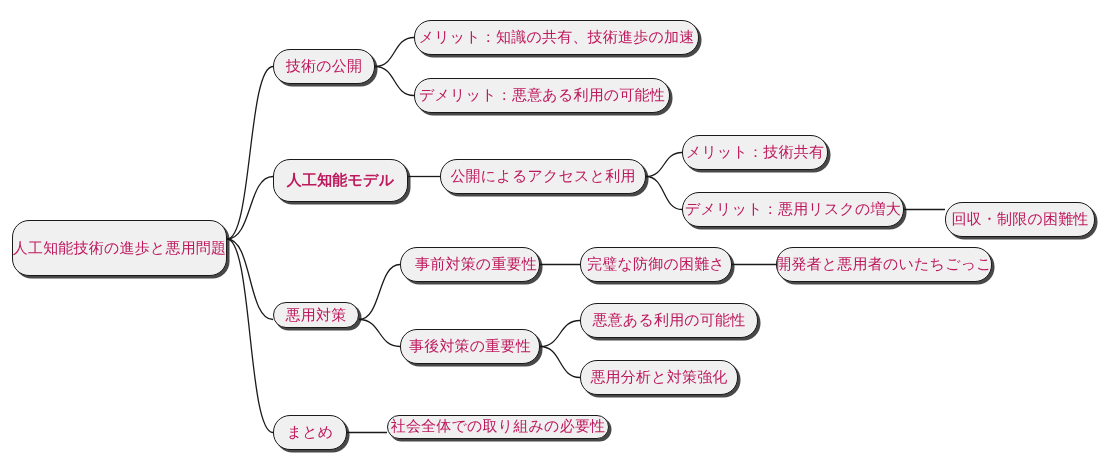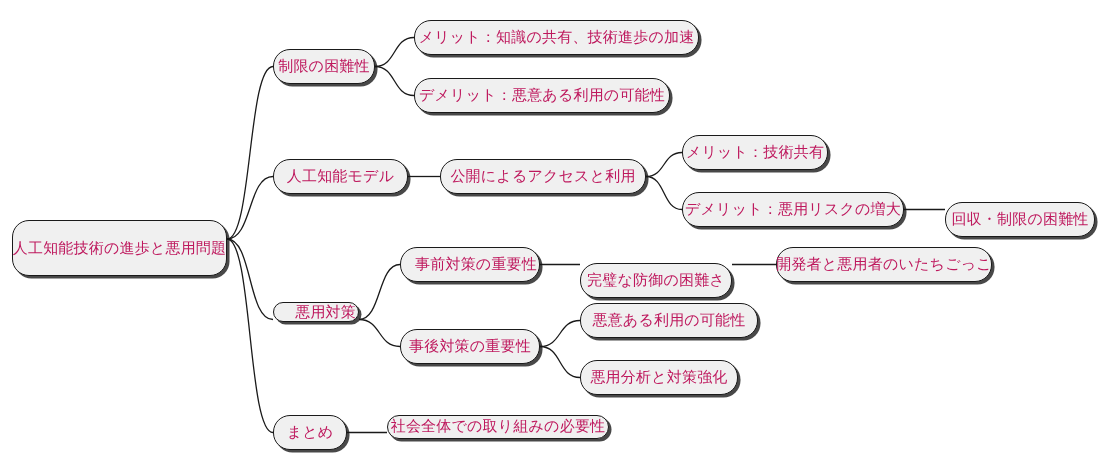--- a/index.html
+++ b/index.html
@@ -68,50 +68,50 @@
       <path d="M 732 264.5 L 776 264.5" fill="none" stroke="#1a1a1a" stroke-width="1.3"></path>
       <path d="M 540 346.5 C 562 346.5, 558 320.5, 580 320.5" fill="none" stroke="#1a1a1a" stroke-width="1.3"></path>
       <path d="M 540 346.5 C 562 346.5, 558 377.5, 580 377.5" fill="none" stroke="#1a1a1a" stroke-width="1.3"></path>
       <path d="M 347 432.5 L 387 432.5" fill="none" stroke="#1a1a1a" stroke-width="1.3"></path>
     </svg>
   <div id="nodes">
       <div class="node" style="left: 12px; top: 220px; width: 215px; height: 56px;">
         <span>人工知能技術の進歩と悪用問題</span>
       </div>
       <div class="node" style="left: 273px; top: 49px; width: 102px; height: 35px;">
-        <span>制限の困難性</span>
+        <span>技術の公開</span>
       </div>
       <div class="node" style="left: 414px; top: 20px; width: 285px; height: 35px;">
         <span>メリット：知識の共有、技術進歩の加速</span>
       </div>
       <div class="node" style="left: 414px; top: 78px; width: 256px; height: 35px;">
         <span>デメリット：悪意ある利用の可能性</span>
       </div>
-      <div class="node" style="left: 273px; top: 159px; width: 135px; height: 35px;">
+      <div class="node" style="left: 273px; top: 159px; width: 135px; height: 43px; font-weight: bold;">
         <span>人工知能モデル</span>
       </div>
       <div class="node" style="left: 440px; top: 159px; width: 206px; height: 35px;">
         <span>公開によるアクセスと利用</span>
       </div>
       <div class="node" style="left: 682px; top: 135px; width: 146px; height: 35px;">
         <span>メリット：技術共有</span>
       </div>
       <div class="node" style="left: 682px; top: 192px; width: 222px; height: 35px;">
         <span>デメリット：悪用リスクの増大</span>
       </div>
       <div class="node" style="left: 945px; top: 202px; width: 150px; height: 35px;">
         <span>回収・制限の困難性</span>
       </div>
-      <div class="node" style="left: 273px; top: 302px; width: 86px; height: 20px; justify-content: flex-end;">
+      <div class="node" style="left: 273px; top: 302px; width: 86px; height: 26px;">
         <span>悪用対策</span>
       </div>
       <div class="node" style="left: 400px; top: 247px; width: 140px; height: 35px; justify-content: flex-end;">
         <span>事前対策の重要性</span>
       </div>
-      <div class="node" style="left: 580px; top: 247px; width: 152px; height: 35px; margin-top: 16px;">
+      <div class="node" style="left: 580px; top: 247px; width: 152px; height: 35px;">
         <span>完璧な防御の困難さ</span>
       </div>
       <div class="node" style="left: 776px; top: 247px; width: 216px; height: 35px;">
         <span>開発者と悪用者のいたちごっこ</span>
       </div>
       <div class="node" style="left: 400px; top: 329px; width: 140px; height: 35px;">
         <span>事後対策の重要性</span>
       </div>
       <div class="node" style="left: 580px; top: 303px; width: 178px; height: 35px;">
         <span>悪意ある利用の可能性</span>

